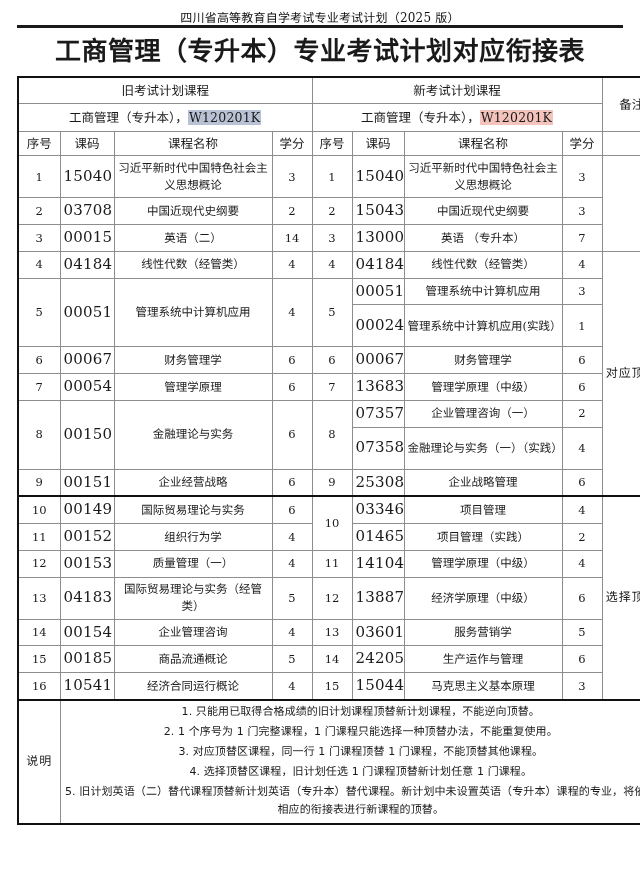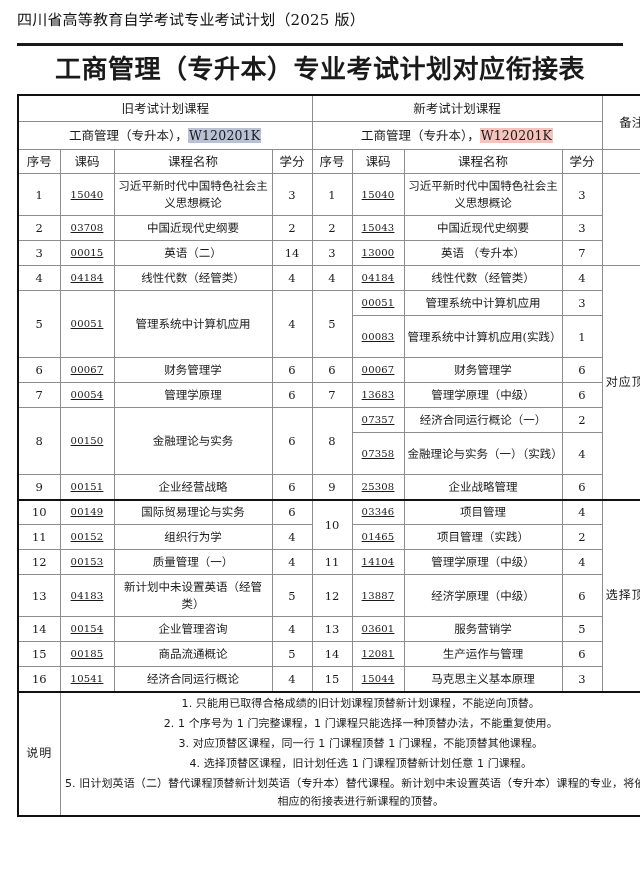--- a/index.html
+++ b/index.html
@@ -19,25 +19,25 @@
 
   .page {
     width: 640px;
     height: 878px;
     padding: 0 17px;
     position: relative;
   }
 
   
   .running-head {
-    text-align: left;
-    font-size: 15px;
+    text-align: center;
+    font-size: 12px;
     letter-spacing: .2px;
     padding-top: 8px;
-    padding-bottom: 14px;
+    padding-bottom: 0;
     color: #111;
     white-space: nowrap;
   }
 
   .rule-double {
     border-top: 2.2px solid #1a1a1a;
     border-bottom: 1.1px solid #1a1a1a;
     height: 3px;
     margin: 0 0 9px 0;
   }
@@ -98,21 +98,21 @@
   }
 
   
   .name {
     text-align: left;
     padding-left: 7px;
     font-size: 11.5px;
     margin-top: 32px;
   }
   .num   { font-size: 11.5px; }
-  .code  { font-size: 10px; letter-spacing: .2px; text-decoration: underline; }
+  .code  { font-size: 15px; letter-spacing: .2px; }
   .credit{ font-size: 11.5px; }
 
   .remark-cell {
     font-size: 12px;
     line-height: 1.7;
     letter-spacing: 1px;
   }
 
   .hl-old {
     background: #b9c2d4;
@@ -245,21 +245,21 @@
         <td rowspan="2" class="code">00051</td>
         <td rowspan="2" class="name">管理系统中计算机应用</td>
         <td rowspan="2" class="credit">4</td>
         <td rowspan="2" class="num">5</td>
         <td class="code">00051</td>
         <td class="name">管理系统中计算机应用</td>
         <td class="credit">3</td>
       </tr>
 
       <tr class="row-2line">
-        <td class="code">00083</td>
+        <td class="code">00024</td>
         <td class="name">管理系统中计算机应用(实践）</td>
         <td class="credit">1</td>
       </tr>
 
       <tr class="row-1line">
         <td class="edge-l num">6</td>
         <td class="code">00067</td>
         <td class="name">财务管理学</td>
         <td class="credit">6</td>
         <td class="num">6</td>
@@ -279,21 +279,21 @@
         <td class="credit">6</td>
       </tr>
 
       <tr class="row-1line">
         <td rowspan="2" class="edge-l num">8</td>
         <td rowspan="2" class="code">00150</td>
         <td rowspan="2" class="name">金融理论与实务</td>
         <td rowspan="2" class="credit">6</td>
         <td rowspan="2" class="num">8</td>
         <td class="code">07357</td>
-        <td class="name">经济合同运行概论（一）</td>
+        <td class="name">企业管理咨询（一）</td>
         <td class="credit">2</td>
       </tr>
 
       <tr class="row-2line">
         <td class="code">07358</td>
         <td class="name">金融理论与实务（一）（实践）</td>
         <td class="credit">4</td>
       </tr>
 
       <tr class="row-1line">
@@ -336,21 +336,21 @@
         <td class="credit">4</td>
         <td class="num">11</td>
         <td class="code">14104</td>
         <td class="name">管理学原理（中级）</td>
         <td class="credit">4</td>
       </tr>
 
       <tr class="row-2line">
         <td class="edge-l num">13</td>
         <td class="code">04183</td>
-        <td class="name">新计划中未设置英语（经管类）</td>
+        <td class="name">国际贸易理论与实务（经管类）</td>
         <td class="credit">5</td>
         <td class="num">12</td>
         <td class="code">13887</td>
         <td class="name">经济学原理（中级）</td>
         <td class="credit">6</td>
       </tr>
 
       <tr class="row-1line">
         <td class="edge-l num">14</td>
         <td class="code">00154</td>
@@ -361,21 +361,21 @@
         <td class="name">服务营销学</td>
         <td class="credit">5</td>
       </tr>
 
       <tr class="row-1line">
         <td class="edge-l num">15</td>
         <td class="code">00185</td>
         <td class="name">商品流通概论</td>
         <td class="credit">5</td>
         <td class="num">14</td>
-        <td class="code">12081</td>
+        <td class="code">24205</td>
         <td class="name">生产运作与管理</td>
         <td class="credit">6</td>
       </tr>
 
       <tr class="row-1line">
         <td class="edge-l num sec-split-b">16</td>
         <td class="code sec-split-b">10541</td>
         <td class="name sec-split-b">经济合同运行概论</td>
         <td class="credit sec-split-b">4</td>
         <td class="num sec-split-b">15</td>

